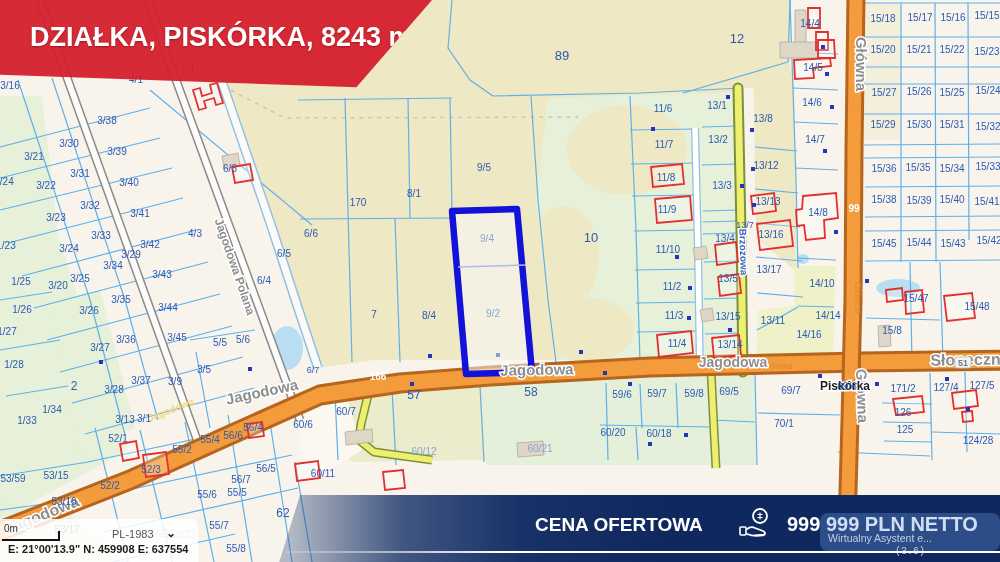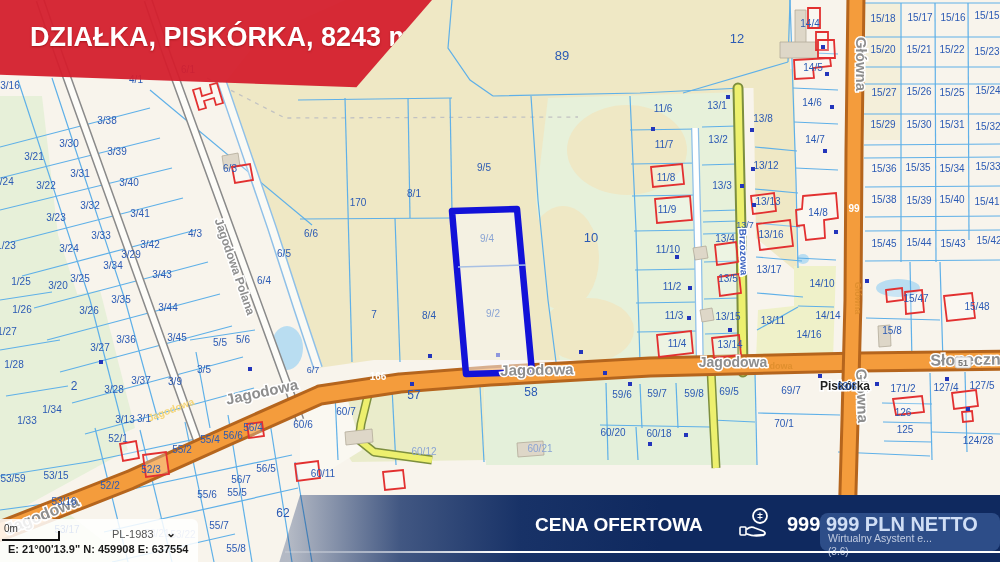--- a/index.html
+++ b/index.html
@@ -19,21 +19,21 @@
     clip-path:polygon(30% 0,100% 0,100% 100%,25.8% 100%);margin-top:43px;}
   #banner-bottom .divider{position:absolute;left:28.5%;right:0;top:56px;height:2px;
     background:linear-gradient(90deg,rgba(255,255,255,.15),#fff 30%);}
   .band-label{position:absolute;color:#fff;font-weight:bold;font-size:19px;white-space:nowrap;}
   .band-value{position:absolute;color:#fff;font-weight:bold;font-size:20px;white-space:nowrap;}
   .band-icon{position:absolute;}
   
   #assistant{position:absolute;left:820px;top:513px;width:180px;height:37px;z-index:5;
     background:rgba(111,154,224,0.40);border-radius:8px;opacity:.8;
     color:#eaf1ff;font-size:10.5px;padding:19px 8px;box-sizing:border-box;}
-  #assistant .l2{text-align:left;font-size:10px;margin-top:2px;}
+  #assistant .l2{text-align:center;font-size:10px;margin-top:2px;font-family:Liberation Mono, monospace;}
   
   #map-info{position:absolute;left:0;top:519px;width:198px;height:43px;z-index:6;
     background:rgba(255,255,255,0.85);border-radius:0 6px 0 0;}
   #scale-text{position:absolute;left:4px;top:4px;font-size:10px;color:#333;}
   #scale-bar{position:absolute;left:2px;top:12px;width:56px;height:8px;
     border-bottom:2px solid #111;border-right:2px solid #111;}
   #crs{position:absolute;left:112px;top:9px;font-size:11px;color:#555;}
   #crs-chevron{position:absolute;left:166px;top:7px;font-size:12px;color:#222;font-weight:bold;}
   #coords{position:absolute;left:8px;top:24px;font-size:11px;font-weight:bold;color:#1a1a1a;white-space:nowrap;}
 </style>

